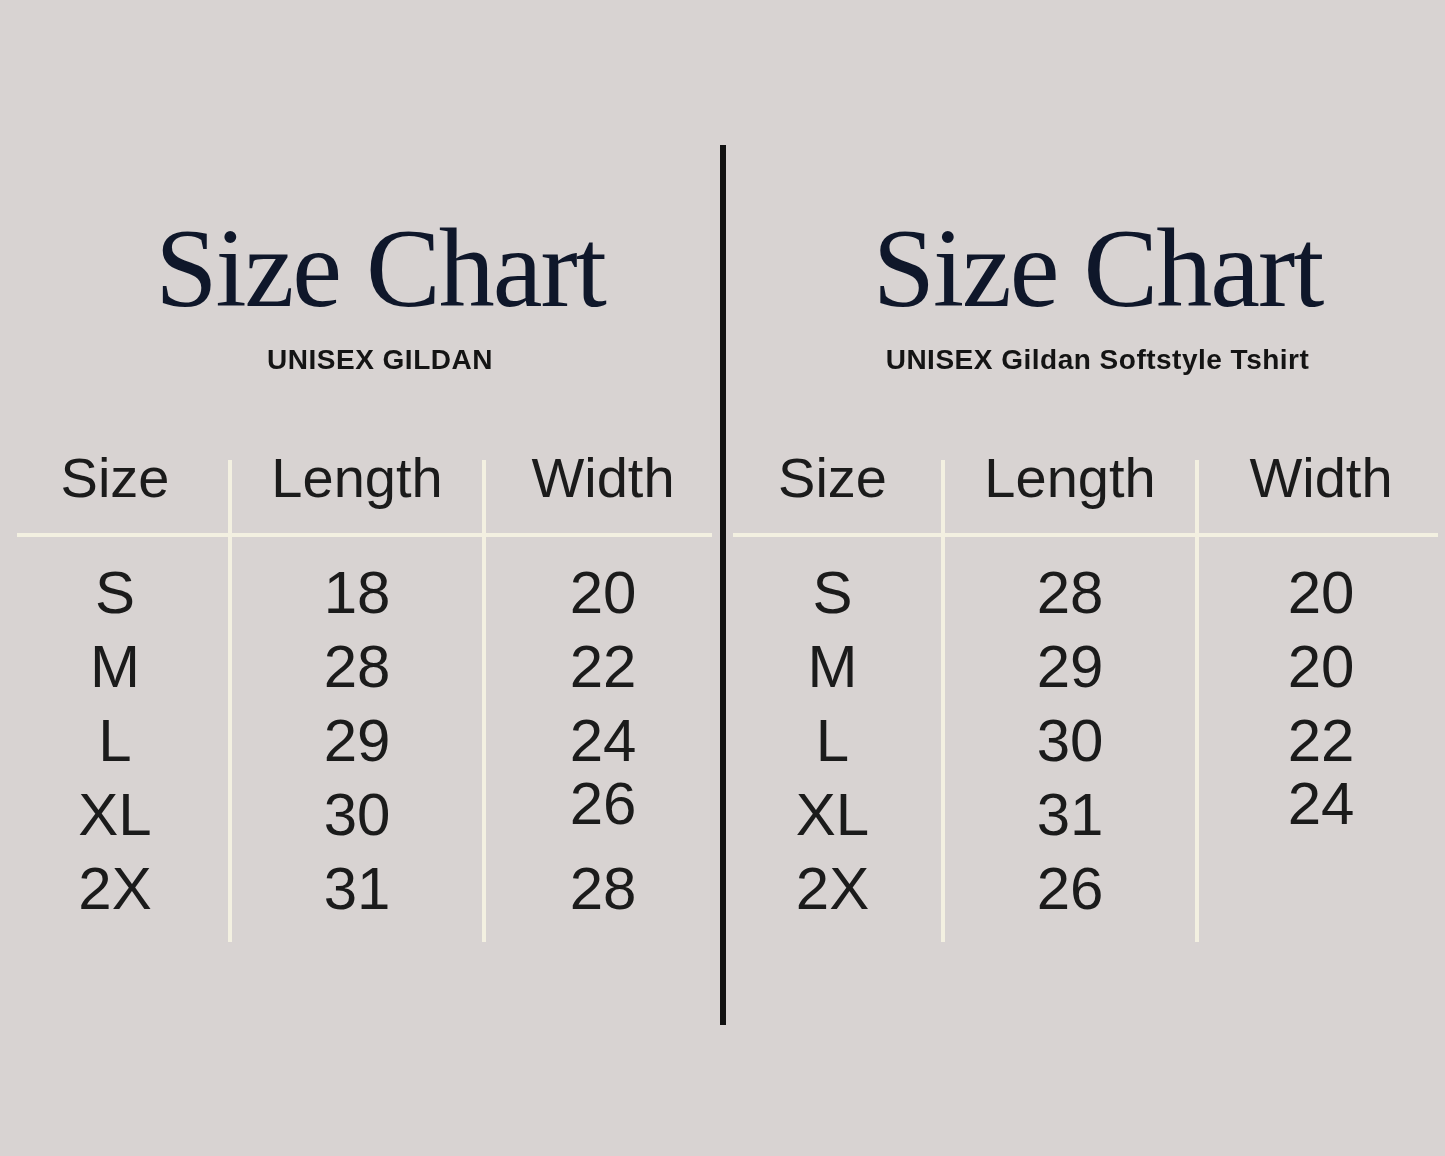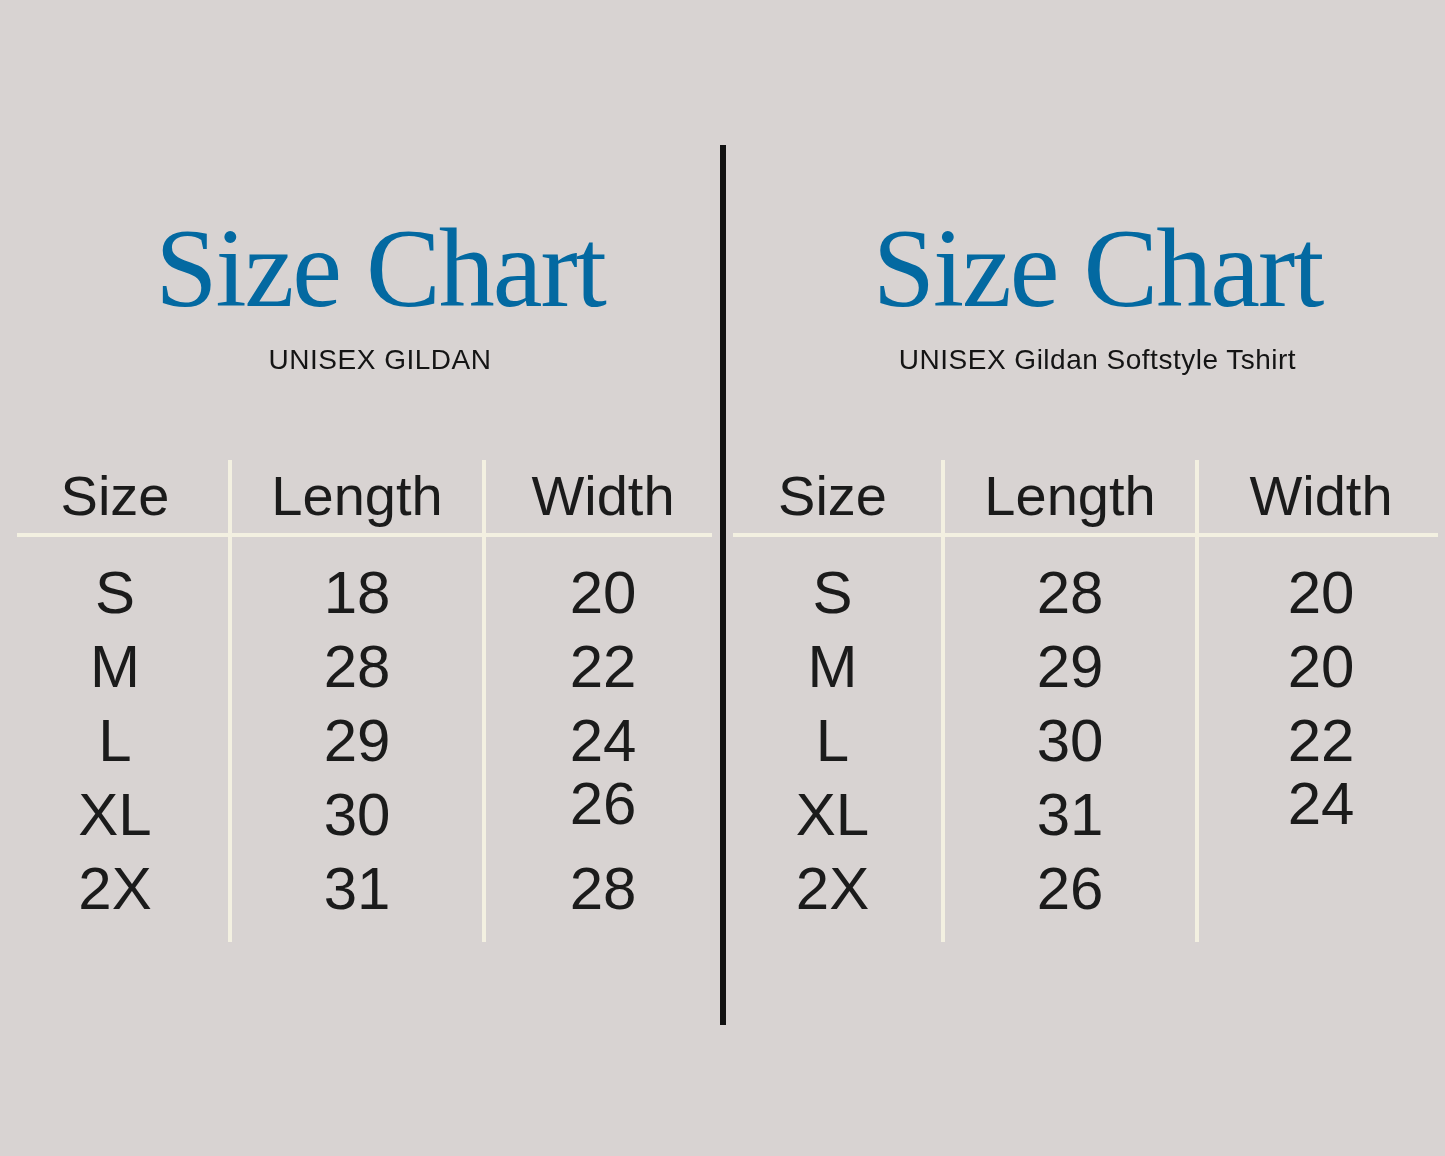--- a/index.html
+++ b/index.html
@@ -31,33 +31,33 @@
   .vline-r1{left:941px;}
   .vline-r2{left:1195px;}
   
   .panel{position:absolute;top:210px;text-align:center;}
   .panel-left{left:10px;width:740px;}
   .panel-right{left:735px;width:725px;}
   .title{
     font-family:"Liberation Serif",serif;
     font-size:112px;line-height:116px;
     letter-spacing:-2px;
-    color:#0369a1;
+    color:#0f172a;
     white-space:nowrap;
   }
   .subtitle{
     margin-top:12px;
-    font-weight:normal;
+    font-weight:bold;
     font-size:28px;line-height:43px;
     letter-spacing:.5px;
     color:#141414;
   }
   
   .thead,.tbody{position:absolute;display:grid;}
-  .thead{top:456px;height:78px;align-items:center;}
+  .thead{top:438px;height:78px;align-items:center;}
   .tbody{top:555px;grid-auto-rows:74px;align-items:center;}
   .thead-left,.tbody-left{left:0;width:722px;grid-template-columns:230px 254px 238px;}
   .thead-right,.tbody-right{left:722px;width:723px;grid-template-columns:221px 254px 248px;}
   .hdr{
     font-size:56px;
     text-align:center;
     letter-spacing:0;
   }
   .cell{
     font-size:60px;

